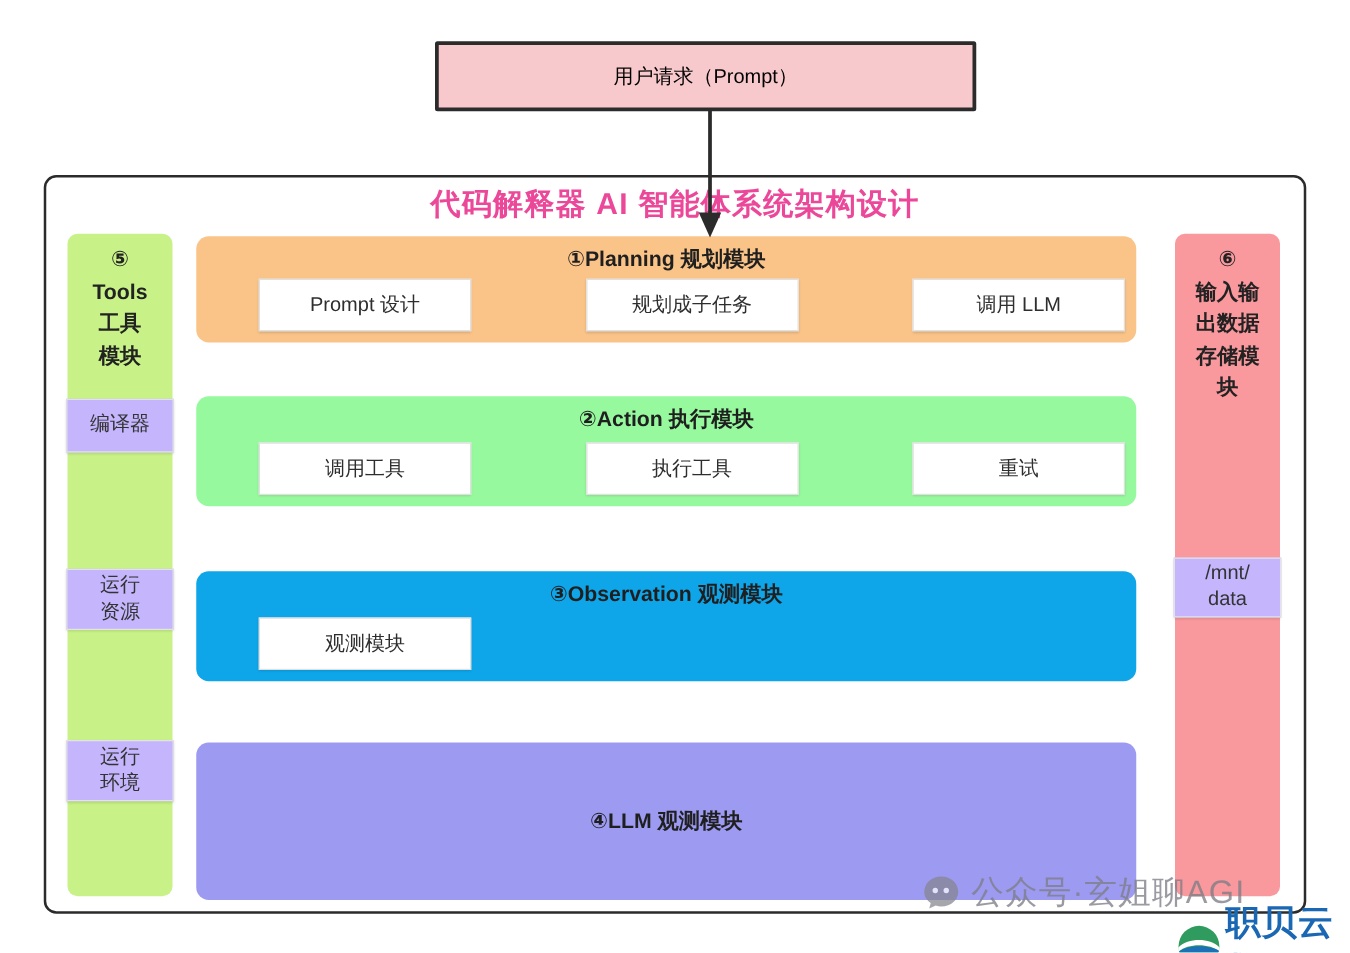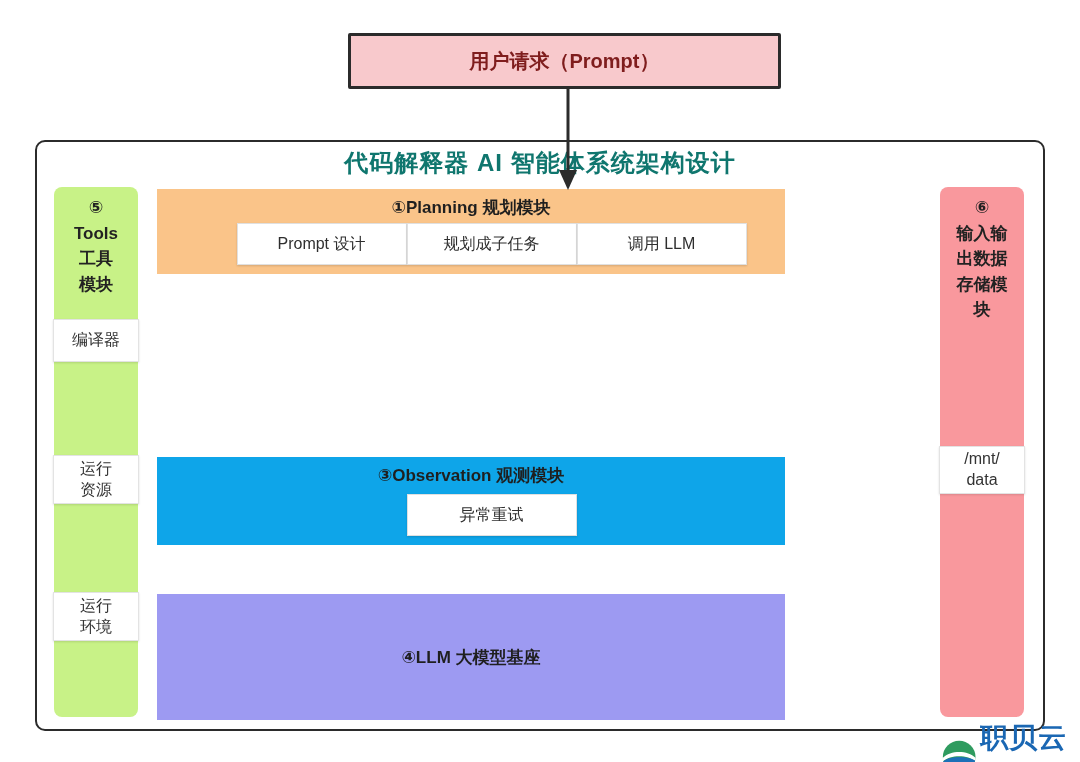--- a/index.html
+++ b/index.html
@@ -3,52 +3,52 @@
 <meta charset="utf-8">
 <style>
   html,body{margin:0;padding:0;background:#fff;}
   .stage{position:relative;width:1080px;height:762px;background:#fff;overflow:hidden;
          font-family:"Liberation Sans","DejaVu Sans",sans-serif;color:#222;}
 
   
   .prompt-box{position:absolute;left:348px;top:33px;width:433px;height:56px;box-sizing:border-box;
               background:#F8C9CC;border:3px solid #2B2B2B;border-radius:2px;
               display:flex;align-items:center;justify-content:center;
-              font-size:20px;font-weight:bold;color:#7f1d1d;}
+              font-size:16px;font-weight:normal;color:#000000;}
 
   
   .arrow{position:absolute;left:556px;top:88px;width:24px;height:102px;z-index:6;}
 
   
   .frame{position:absolute;left:35px;top:140px;width:1010px;height:591px;box-sizing:border-box;
          background:#fff;border:2.5px solid #2B2B2B;border-radius:10px;}
   .frame-title{position:absolute;top:5px;left:0;right:0;text-align:center;
-               font-size:24px;font-weight:bold;color:#0f766e;letter-spacing:1px;}
+               font-size:24px;font-weight:bold;color:#ec4899;letter-spacing:1px;}
 
   
   .sidebar{position:absolute;top:45px;width:84px;height:530px;border-radius:8px;}
   .sidebar.left{left:17px;background:#C8F287;}
   .sidebar.right{left:903px;background:#F9989D;}
   .sb-header{position:absolute;top:8px;left:0;right:0;text-align:center;font-weight:bold;
              font-size:17px;line-height:1.5;color:#222;white-space:pre-line;}
-  .sb-item{position:absolute;left:-1px;right:-1px;background:#ffffff;border:1px solid #E3E3E3;
+  .sb-item{position:absolute;left:-1px;right:-1px;background:#c4b5fd;border:1px solid #E3E3E3;
            box-shadow:0 1px 2px rgba(0,0,0,0.12);display:flex;align-items:center;justify-content:center;
            text-align:center;font-size:16px;color:#333;white-space:pre-line;line-height:1.3;}
 
   
-  .row{position:absolute;left:120px;width:628px;border-radius:0;}
+  .row{position:absolute;left:120px;width:752px;border-radius:10px;}
   .row.planning{top:47px;height:85px;background:#FAC489;}
   .row.action{top:175px;height:88px;background:#97F99E;}
   .row.observation{top:315px;height:88px;background:#0ea5e9;}
   .row.llm{top:452px;height:126px;background:#9D9AF2;}
   .row-title{position:absolute;top:7px;left:0;right:0;text-align:center;
              font-size:17px;font-weight:bold;color:#1F1F1F;}
   .row.llm .row-title{top:50%;transform:translateY(-50%);}
   .row-items{position:absolute;left:26px;right:9px;bottom:9px;height:42px;
-             display:flex;justify-content:center;padding-left:24px;}
+             display:flex;justify-content:space-between;padding-left:24px;}
   .row-box{width:170px;box-sizing:border-box;background:#fff;border:1px solid #E0E0E0;
            box-shadow:0 1px 2px rgba(0,0,0,0.15);display:flex;align-items:center;justify-content:center;
            font-size:16px;color:#2E2E2E;}
 
   
   .watermark{position:absolute;left:737px;top:696px;z-index:7;display:flex;align-items:center;gap:8px;
              color:rgba(125,126,134,0.78);font-size:26px;letter-spacing:1px;}
   .watermark svg{width:32px;height:32px;opacity:0.72;}
 
   
@@ -97,33 +97,49 @@
 
     <section class="row planning">
       <div class="row-title">①Planning 规划模块</div>
       <div class="row-items">
         <div class="row-box">Prompt 设计</div>
         <div class="row-box">规划成子任务</div>
         <div class="row-box">调用 LLM</div>
       </div>
     </section>
 
+    <section class="row action">
+      <div class="row-title">②Action 执行模块</div>
+      <div class="row-items">
+        <div class="row-box">调用工具</div>
+        <div class="row-box">执行工具</div>
+        <div class="row-box">重试</div>
+      </div>
+    </section>
 
     <section class="row observation">
       <div class="row-title">③Observation 观测模块</div>
       <div class="row-items">
-        <div class="row-box">异常重试</div>
+        <div class="row-box">观测模块</div>
       </div>
     </section>
 
     <section class="row llm">
-      <div class="row-title">④LLM 大模型基座</div>
+      <div class="row-title">④LLM 观测模块</div>
     </section>
   </div>
 
+  <div class="watermark">
+    <svg viewBox="0 0 40 40">
+      <path d="M20 4 C10 4 3 11 3 19.5 C3 24 5.5 28 9.5 30.5 L8 36 L14.5 33 C16.3 33.6 18.1 34 20 34 C30 34 37 27 37 19.5 C37 11 30 4 20 4 Z" fill="#85868E"></path>
+      <circle cx="14" cy="18" r="2.7" fill="#fff"></circle>
+      <circle cx="25" cy="18" r="2.7" fill="#fff"></circle>
+    </svg>
+    <span>公众号·玄姐聊AGI</span>
+  </div>
 
   <div class="logo">
     <svg viewBox="0 0 40 40">
       <circle cx="20" cy="20" r="19" fill="#2F9B5F"></circle>
       <path d="M1 21 C 10 12 30 12 39 21 L39 25 C 30 17 10 17 1 25 Z" fill="#ffffff"></path>
       <path d="M1.5 25 C 11 18 30 19 38.5 24 A19 19 0 0 1 20 39 A19 19 0 0 1 1.5 25 Z" fill="#1C70B8"></path>
       <path d="M6 30.5 C 14 26.5 26 26.5 34 29.5" stroke="#ffffff" stroke-width="1.6" fill="none"></path>
       <path d="M5.5 34 C 13 30.5 27 30.5 33 33.5" stroke="#ffffff" stroke-width="1.2" fill="none"></path>
     </svg>
     <span class="logo-text">职贝云数</span>

